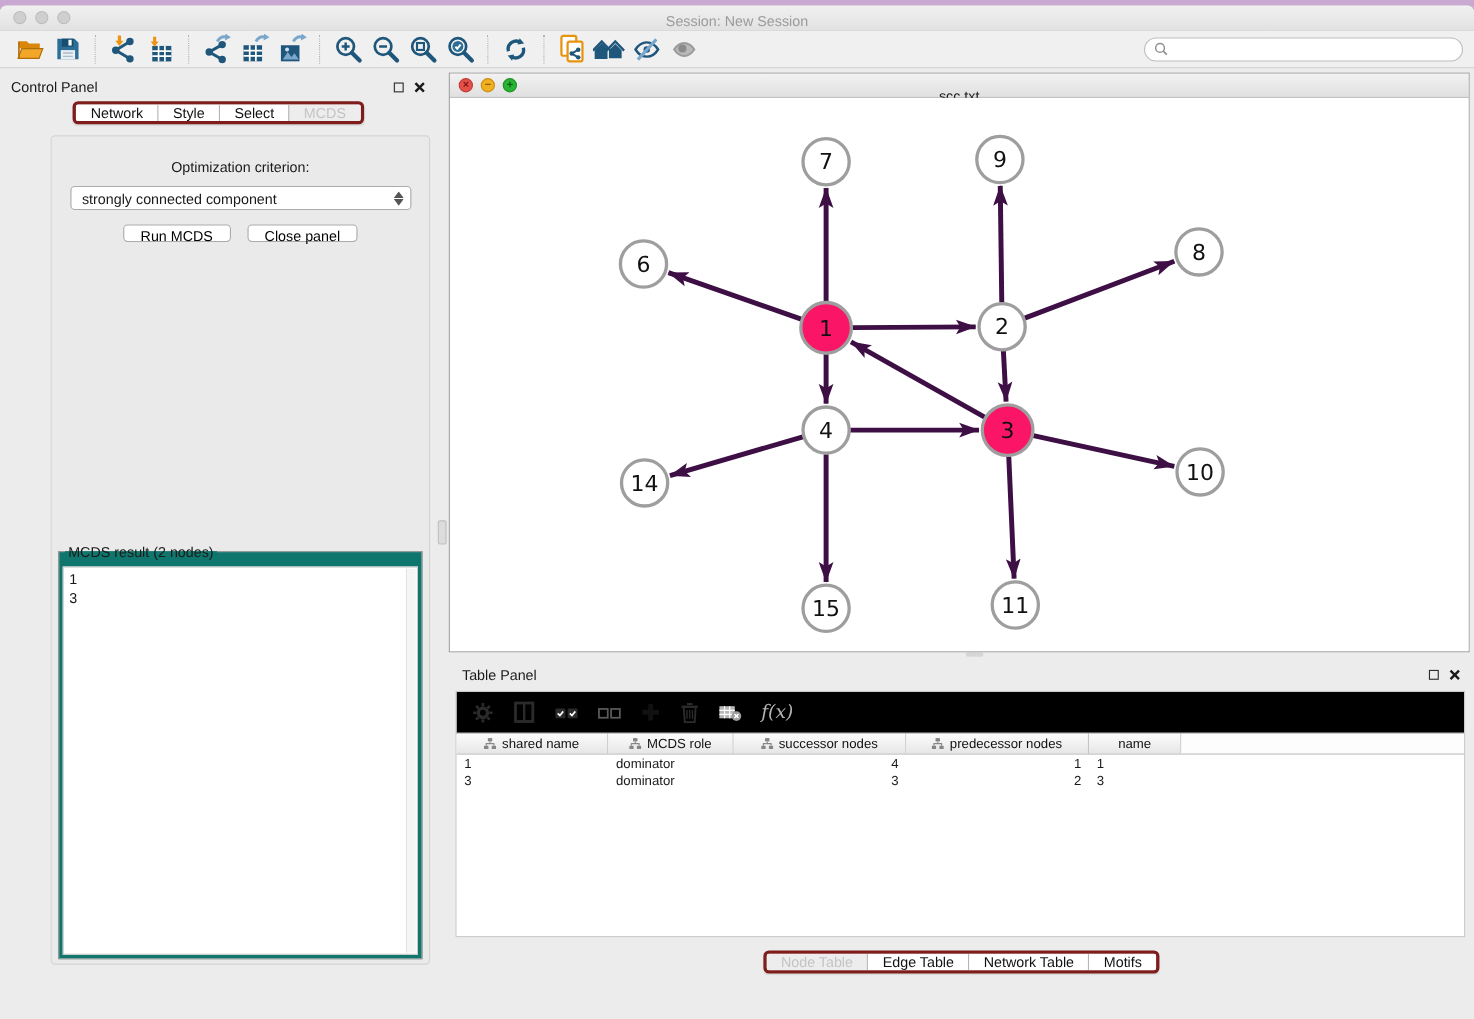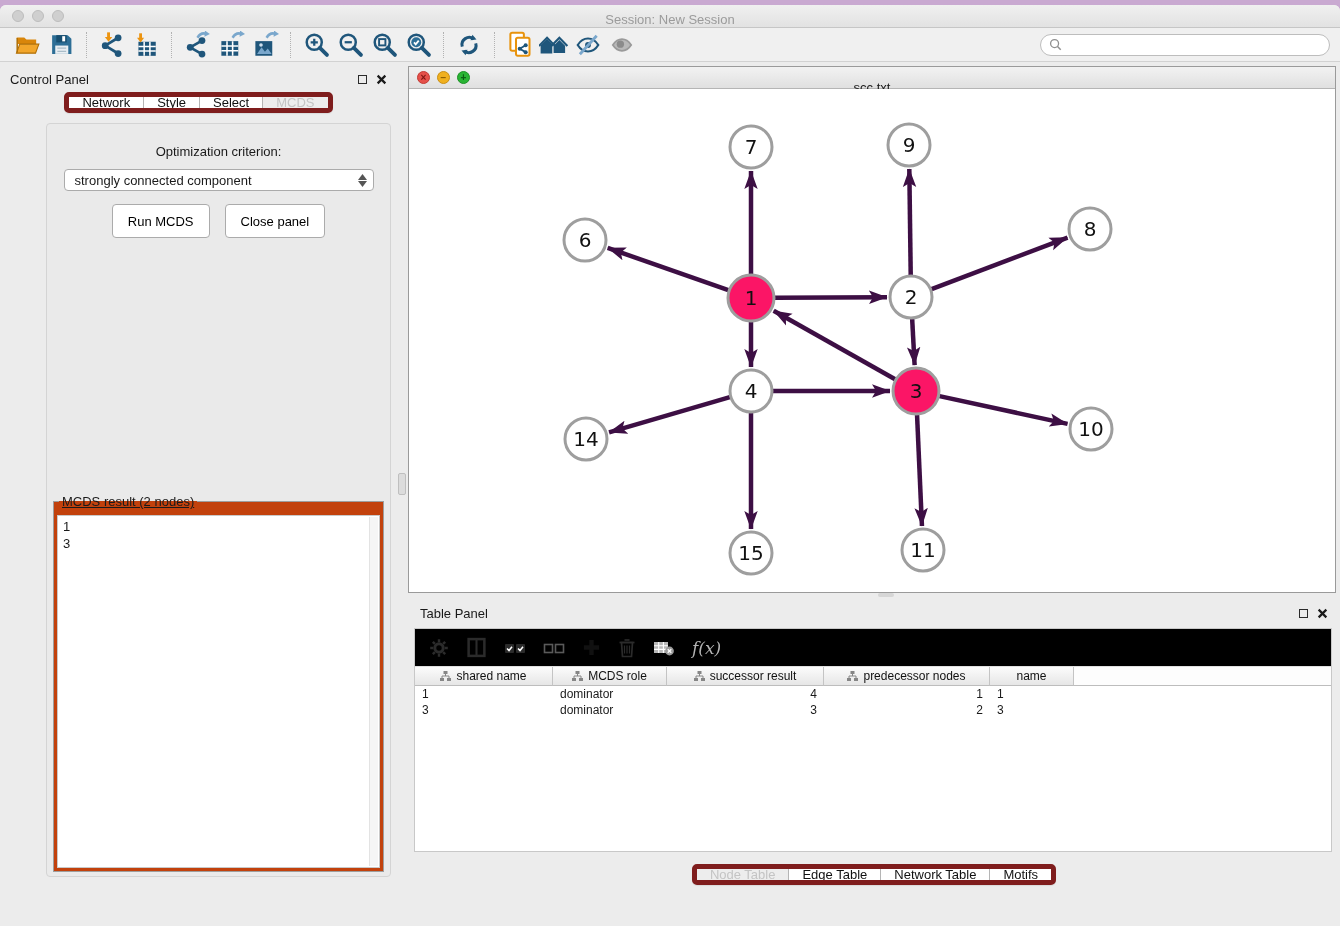--- a/index.html
+++ b/index.html
@@ -40,43 +40,43 @@
     border: 1px solid #bdbdbd; border-radius: 12px;
     display: flex; align-items: center; padding: 0 8px; gap: 5px;
   }
   .search-box input { border: none; outline: none; flex: 1; font-size: 12px; background: transparent; font-family: "Liberation Sans", sans-serif; }
   
   .control-panel { position: absolute; left: 0; top: 61px; width: 397px; bottom: 39px; background: #ececec; }
   .panel-header { height: 26px; display: flex; align-items: center; padding: 0 10px; }
   .panel-title { font-size: 13px; color: #1a1a1a; }
   .panel-header .hdr-btns { margin-left: auto; display: flex; gap: 9px; align-items: center; }
   .tabs-row { height: 26px; display: flex; justify-content: center; }
-  .seg-tabs { display: inline-flex; border: 5px solid #7f1d1d; border-radius: 5px; overflow: hidden; background: #fff; height: 21px; box-shadow: 0 1px 1px rgba(0,0,0,.08); }
+  .seg-tabs { display: inline-flex; border: 3px solid #7f1d1d; border-radius: 5px; overflow: hidden; background: #fff; height: 21px; box-shadow: 0 1px 1px rgba(0,0,0,.08); }
   .seg-tab { padding: 2px 13px; font-size: 13px; border-left: 1px solid #b5b5b5; background: #fff; color: #111; display:flex; align-items:center; }
   .seg-tab:first-child { border-left: none; }
   .seg-tab.selected-gray { background: #ededed; color: #c4c4c4; }
   .cp-content {
     position: absolute; left: 6px; right: 6px; top: 57px; bottom: 10px;
     background: #eaeaea; border: 1px solid #d4d4d4; border-radius: 4px; margin-left: 40px;
   }
   .opt-label { text-align: center; margin-top: 20px; font-size: 13px; }
   .dropdown {
     margin: 10px auto 0 auto; width: 310px; height: 22px; background: #fff;
     border: 1px solid #ababab; border-radius: 4px; display: flex; align-items: center;
     padding: 0 6px 0 10px; font-size: 13px;
   }
   .dropdown .dd-arrows { margin-left: auto; display: flex; flex-direction: column; gap: 1px; }
   .btn-row { display: flex; justify-content: center; gap: 15px; margin-top: 13px; }
   .mac-btn {
     background: #fff; border: 1px solid #ababab; border-radius: 4px;
-    font-size: 13px; padding: 2px 15px; height: 34px; font-family: "Liberation Sans", sans-serif;
+    font-size: 13px; padding: 2px 15px; height: 16px; font-family: "Liberation Sans", sans-serif;
   }
   fieldset.result-box {
     position: absolute; left: 6px; right: 6px; top: 370px; bottom: 4px;
-    border: 1px solid #9e9e9e; padding: 3px; background: #c2410c; text-decoration: underline;
+    border: 1px solid #9e9e9e; padding: 3px; background: #0f766e;
   }
   fieldset.result-box legend { font-size: 13px; padding: 0 3px; margin-left: 2px; }
   .result-text { position: absolute; left: 3px; right: 3px; top: 6px; bottom: 3px; background: #fff; border: 1px solid #cicic1; border: 1px solid #c9c9c9; font-size: 13px; padding: 2px 5px; line-height: 17px; }
   .result-scroll { position: absolute; right: 1px; top: 1px; bottom: 1px; width: 9px; background: #f5f5f5; border-left: 1px solid #e3e3e3; }
   
   .v-grip { position: absolute; left: 398px; top: 468px; width: 8px; height: 22px; background: #dcdcdc; border: 1px solid #bfbfbf; border-radius: 2px; }
   .h-grip { position: absolute; left: 878px; top: 588px; width: 16px; height: 4px; background: #d6d6d6; border-radius: 2px; }
   
   .network-window {
     position: absolute; left: 408px; top: 61px; width: 928px; height: 527px;
@@ -497,21 +497,21 @@
             </svg>
           <span>MCDS role</span>
         </div>
         <div class="gh-cell" style="width:157px">
           <svg width="11" height="10" viewBox="0 0 11 10">
               <rect x="3.5" y="0" width="4" height="3" fill="#868686"></rect>
               <rect x="0" y="7" width="4" height="3" fill="#868686"></rect>
               <rect x="7" y="7" width="4" height="3" fill="#868686"></rect>
               <path d="M5.5 3v2M2 7V5h7v2" fill="none" stroke="#868686"></path>
             </svg>
-          <span>successor result</span>
+          <span>successor nodes</span>
         </div>
         <div class="gh-cell" style="width:166px">
           <svg width="11" height="10" viewBox="0 0 11 10">
               <rect x="3.5" y="0" width="4" height="3" fill="#868686"></rect>
               <rect x="0" y="7" width="4" height="3" fill="#868686"></rect>
               <rect x="7" y="7" width="4" height="3" fill="#868686"></rect>
               <path d="M5.5 3v2M2 7V5h7v2" fill="none" stroke="#868686"></path>
             </svg>
           <span>predecessor nodes</span>
         </div>

